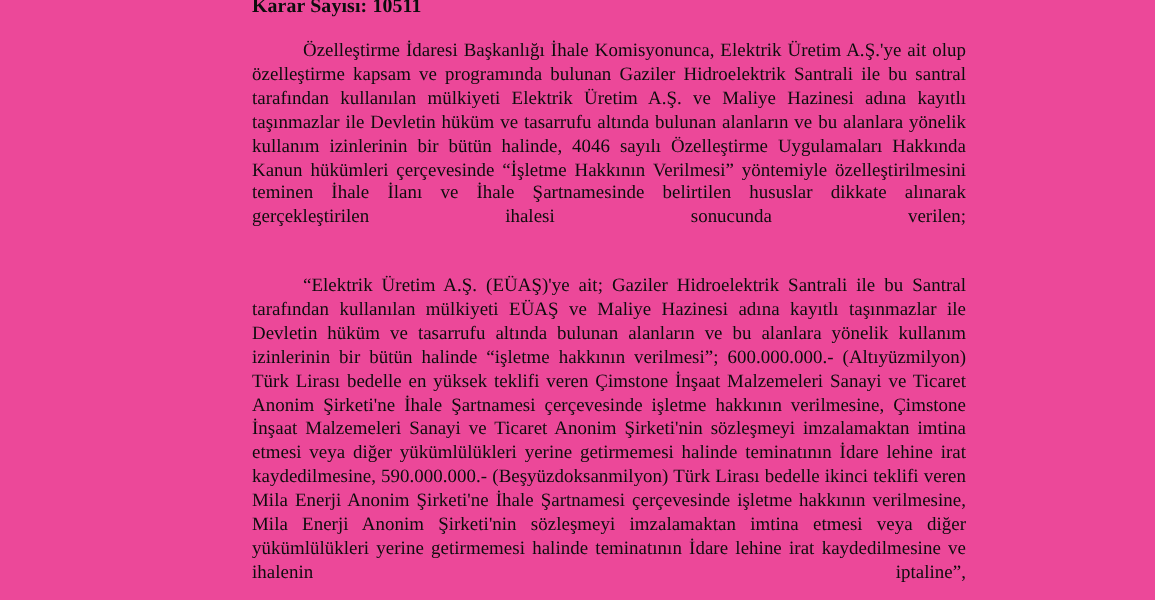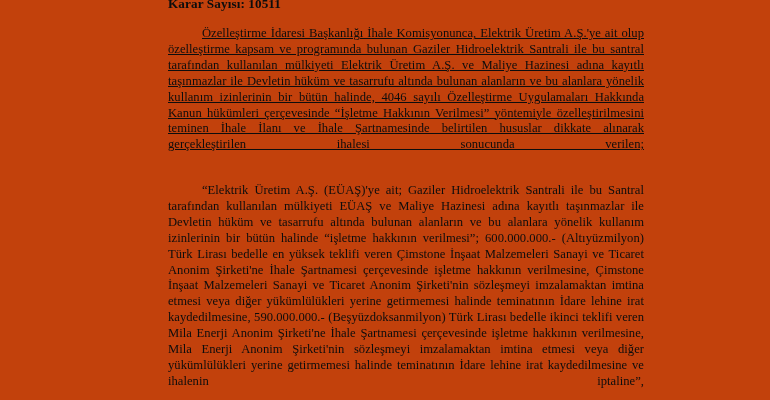--- a/index.html
+++ b/index.html
@@ -12,21 +12,21 @@
     height: 400px;
     overflow: hidden;
     font-family: "Liberation Serif", "DejaVu Serif", serif;
     color: #0d0d0d;
     -webkit-font-smoothing: antialiased;
   }
   .page {
     position: relative;
     width: 770px;
     height: 400px;
-    background: #c2410c;
+    background: #ec4899;
   }
   .content {
     position: absolute;
     left: 168px;
     top: -4px;
     width: 476px;
   }
   .decision-heading {
     font-weight: bold;
     font-size: 13.2px;
@@ -41,21 +41,20 @@
     line-height: 15.85px;
     text-align: justify;
     text-justify: inter-word;
     text-indent: 34px;
     letter-spacing: 0.03px;
     word-spacing: 0.2px;
     hyphens: none;
   }
   .para.gap-lead {
     margin-top: 14.5px;
-    text-decoration: underline;
   }
   .para.gap-mid {
     margin-top: 14.5px;
   }
   
   .para::after {
     content: "";
     display: inline-block;
     width: 100%;
   }

